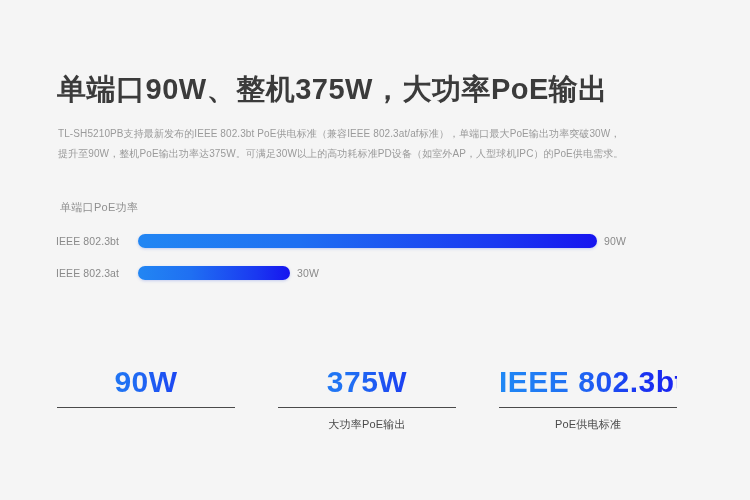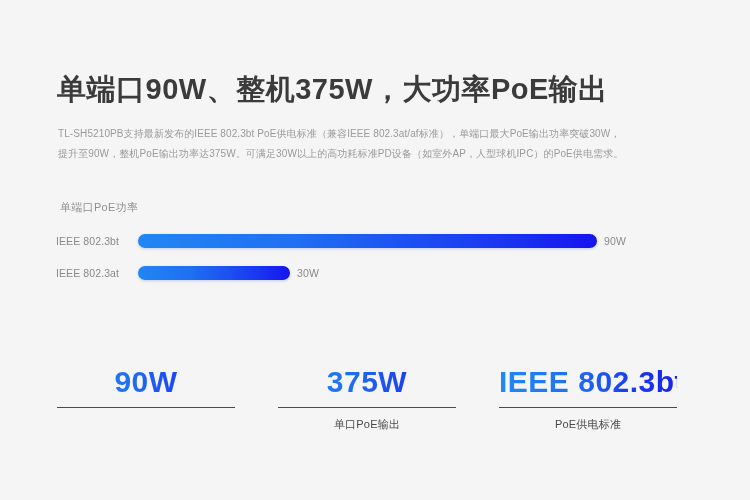--- a/index.html
+++ b/index.html
@@ -170,21 +170,21 @@
   <div class="stats">
 
     <div class="stat">
       <div class="stat-value">90W</div>
       <div class="stat-rule"></div>
     </div>
 
     <div class="stat">
       <div class="stat-value">375W</div>
       <div class="stat-rule"></div>
-      <div class="stat-caption">单口PoE输出</div>
+      <div class="stat-caption">大功率PoE输出</div>
     </div>
 
     <div class="stat">
       <div class="stat-value">IEEE 802.3bt</div>
       <div class="stat-rule"></div>
       <div class="stat-caption">PoE供电标准</div>
     </div>
 
   </div>
 

